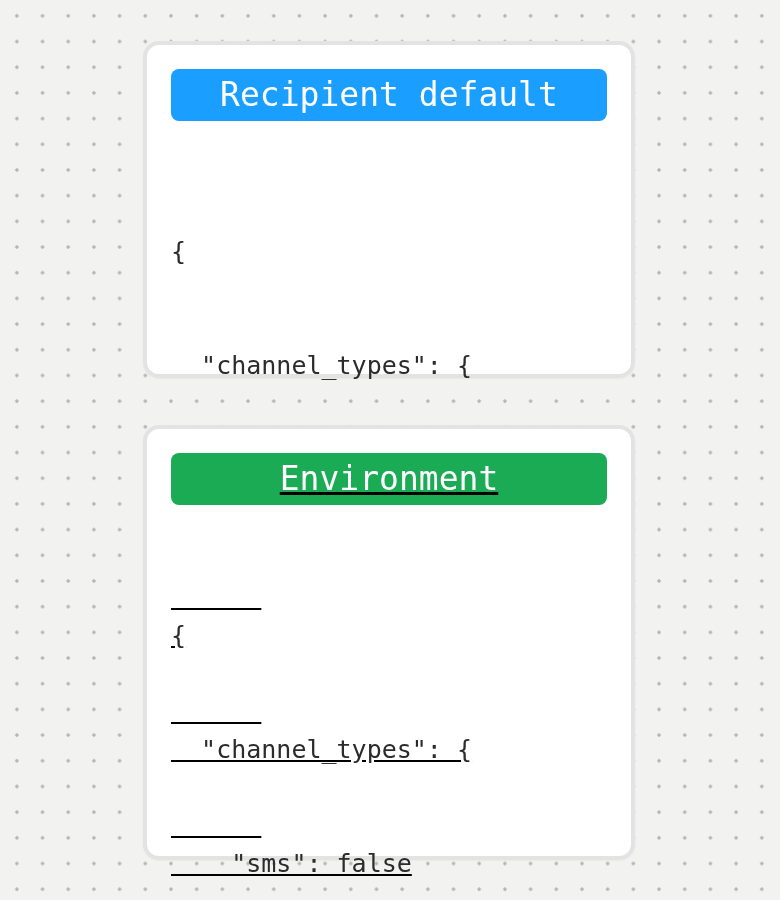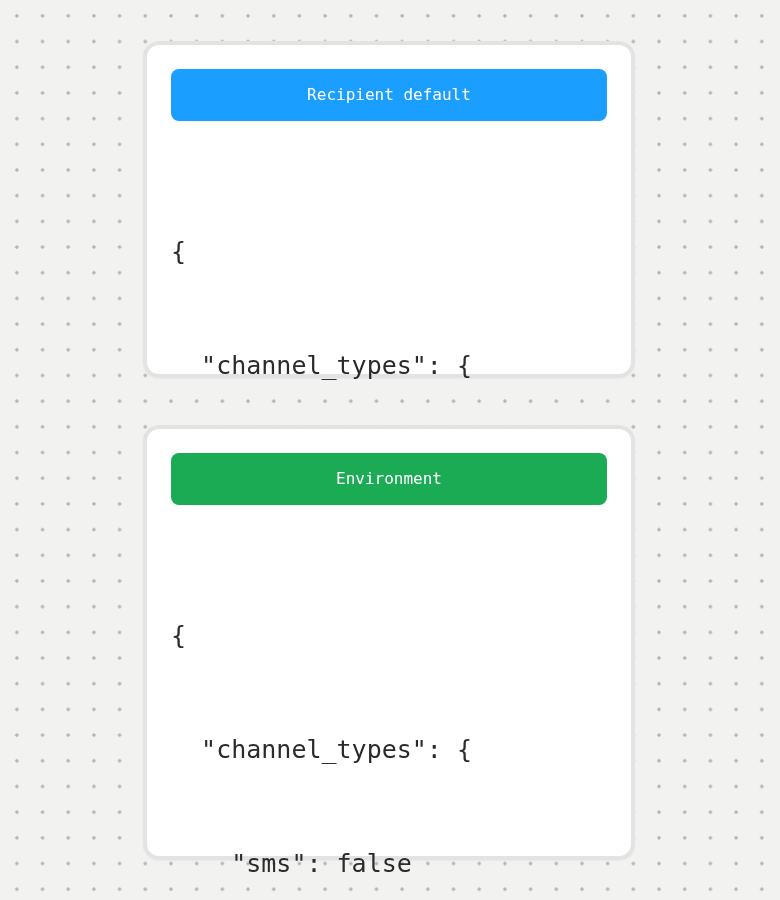--- a/index.html
+++ b/index.html
@@ -26,28 +26,28 @@
     left: 143px;
     width: 492px;
     box-sizing: border-box;
     background: #ffffff;
     border: 4px solid #e3e3e3;
     border-radius: 16px;
     padding: 24px 24px 0 24px;
     box-shadow: 0 1px 2px rgba(0,0,0,0.04);
   }
   .card.card-1 { top: 41px;  height: 337px; }
-  .card.card-2 { top: 425px; height: 435px; }
+  .card.card-2 { top: 425px; height: 435px; text-decoration: underline; }
   .card-header {
     height: 52px;
     line-height: 52px;
     border-radius: 8px;
     text-align: center;
     color: #ffffff;
-    font-size: 16px;
+    font-size: 33px;
     font-weight: 400;
     white-space: pre;
   }
   .code-block {
     margin: 36px 0 0 0;
     padding: 0;
     font-family: "DejaVu Sans Mono", "Liberation Mono", monospace;
     font-size: 25px;
     line-height: 38px;
     color: #2b2b2b;

